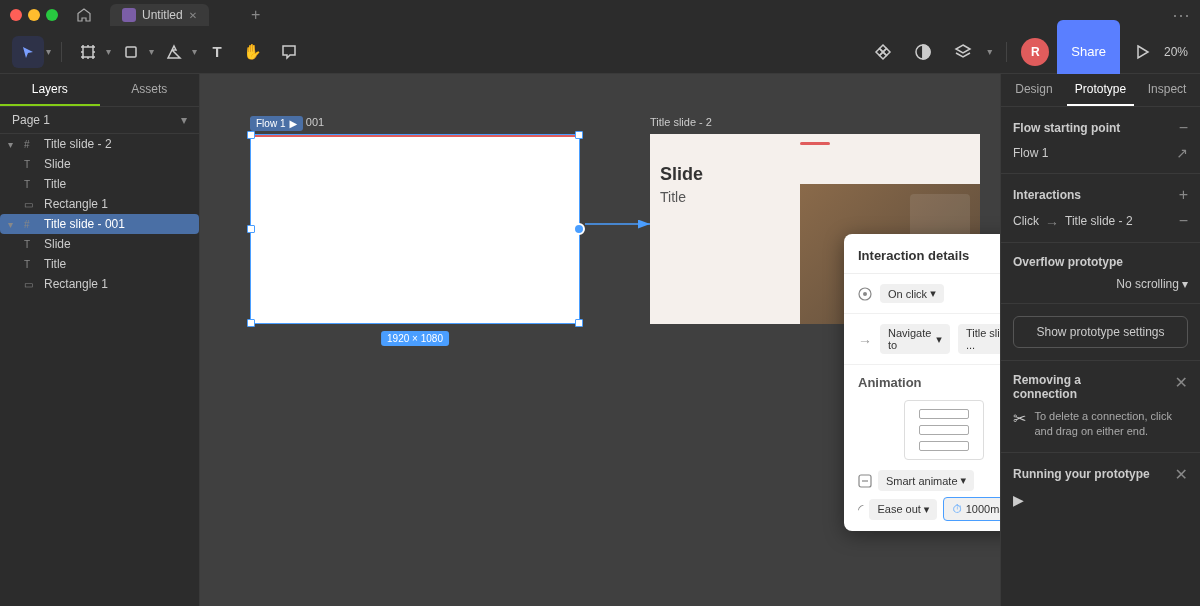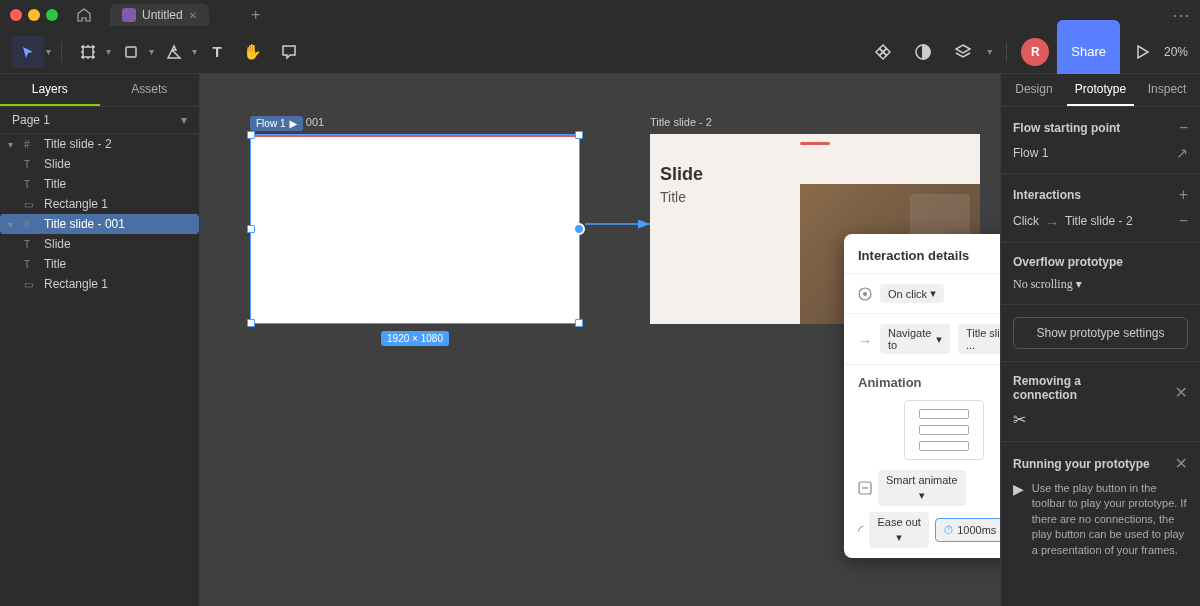--- a/index.html
+++ b/index.html
@@ -63,21 +63,21 @@
     .interaction-close { cursor: pointer; color: #666; font-size: 16px; }
     .interaction-row { display: flex; align-items: center; gap: 8px; padding: 10px 14px; border-bottom: 1px solid #f0f0f0; }
     .dropdown-pill { background: #f0f0f0; border-radius: 4px; padding: 3px 8px; font-size: 11px; color: #333; display: flex; align-items: center; gap: 3px; cursor: pointer; }
     .nav-arrow { font-size: 14px; color: #999; }
     .animation-section { padding: 10px 14px; }
     .animation-label { font-size: 13px; font-weight: 600; color: #555; margin-bottom: 10px; }
     .animation-preview { width: 80px; height: 60px; border: 1.5px solid #ddd; border-radius: 4px; margin: 0 auto 10px; display: flex; align-items: center; justify-content: center; position: relative; overflow: hidden; }
     .anim-lines { display: flex; flex-direction: column; gap: 6px; }
     .anim-line { height: 10px; border: 1.5px solid #aaa; border-radius: 2px; width: 50px; }
     .anim-control-row { display: flex; align-items: center; gap: 6px; width: 100%; }
-    .anim-pill { background: #f0f0f0; border-radius: 4px; padding: 4px 8px; font-size: 11px; color: #333; display: flex; align-items: center; gap: 3px; cursor: pointer; flex-direction: column; }
+    .anim-pill { background: #f0f0f0; border-radius: 4px; padding: 4px 8px; font-size: 11px; color: #333; display: flex; align-items: center; gap: 3px; cursor: pointer; }
     .anim-time { background: #f0f0f0; border-radius: 4px; padding: 4px 8px; font-size: 11px; color: #333; display: flex; align-items: center; gap: 4px; cursor: pointer; border: 1.5px solid #4a9eff; }
     .anim-time-icon { color: #4a9eff; font-size: 12px; }
     .ease-row { display: flex; align-items: center; gap: 6px; margin-top: 6px; }
     .ease-icon { font-size: 14px; color: #888; }
 
     
     .right-panel { width: 200px; background: #2c2c2c; border-left: 1px solid #3a3a3a; display: flex; flex-direction: column; flex-shrink: 0; }
     .right-panel-tabs { display: flex; border-bottom: 1px solid #3a3a3a; }
     .right-panel-tab { flex: 1; text-align: center; padding: 8px; font-size: 12px; color: #aaa; cursor: pointer; }
     .right-section { padding: 12px; border-bottom: 1px solid #3a3a3a; }
@@ -85,25 +85,25 @@
     .right-section-title { font-size: 12px; font-weight: 600; color: #ccc; }
     .section-action { color: #888; font-size: 16px; cursor: pointer; }
     .flow-item { display: flex; align-items: center; justify-content: space-between; }
     .flow-name { font-size: 12px; color: #ccc; }
     .flow-edit { color: #888; font-size: 14px; cursor: pointer; }
     .interaction-row-right { display: flex; align-items: center; gap: 6px; margin-top: 6px; }
     .click-label { font-size: 12px; color: #ccc; }
     .arrow-icon { color: #888; font-size: 14px; }
     .target-label { font-size: 12px; color: #ccc; flex: 1; }
     .minus-btn { color: #888; font-size: 16px; cursor: pointer; }
-    .overflow-row { display: flex; align-items: center; justify-content: flex-start; font-family: Liberation Serif, serif; }
+    .overflow-row { display: flex; align-items: center; justify-content: flex-end; }
     .overflow-value { font-size: 12px; color: #ccc; display: flex; align-items: center; gap: 3px; }
     .show-proto-btn { width: 100%; background: transparent; border: 1px solid #555; border-radius: 6px; padding: 8px; font-size: 12px; color: #ccc; cursor: pointer; }
     .removing-section { padding: 12px; border-bottom: 1px solid #3a3a3a; }
-    .removing-header { display: flex; align-items: flex-end; justify-content: space-between; margin-bottom: 8px; gap: 32px; }
+    .removing-header { display: flex; align-items: flex-start; justify-content: space-between; margin-bottom: 8px; gap: 32px; }
     .removing-title { font-size: 12px; font-weight: 600; color: #ccc; }
     .removing-content { display: flex; gap: 8px; }
     .removing-icon { color: #ccc; font-size: 16px; flex-shrink: 0; }
     .removing-text { font-size: 11px; color: #aaa; line-height: 1.4; }
     .running-section { padding: 12px; }
     .running-header { display: flex; align-items: center; justify-content: space-between; margin-bottom: 8px; }
     .running-title { font-size: 12px; font-weight: 600; color: #ccc; text-align: right; }
     .running-content { display: flex; gap: 8px; }
     .running-icon { color: #ccc; font-size: 14px; flex-shrink: 0; }
     .running-text { font-size: 11px; color: #aaa; line-height: 1.4; }
@@ -470,28 +470,28 @@
       <button class="show-proto-btn">Show prototype settings</button>
     </div>
 
     <div class="removing-section">
       <div class="removing-header">
         <span class="removing-title">Removing a connection</span>
         <span class="section-action">✕</span>
       </div>
       <div class="removing-content">
         <span class="removing-icon">✂</span>
+        <span class="removing-text">To delete a connection, click and drag on either end.</span>
       </div>
     </div>
 
     <div class="running-section">
       <div class="running-header">
         <span class="running-title">Running your prototype</span>
         <span class="section-action">✕</span>
       </div>
       <div class="running-content">
         <span class="running-icon">▶</span>
-        <span class="running-text">Use the play button in the toolbar to play your prototype. If there are no connections, the play button can be used to play a presentation of your frames.</span>
       </div>
     </div>
   </div>
 
 </div>
 
 </body></html>

